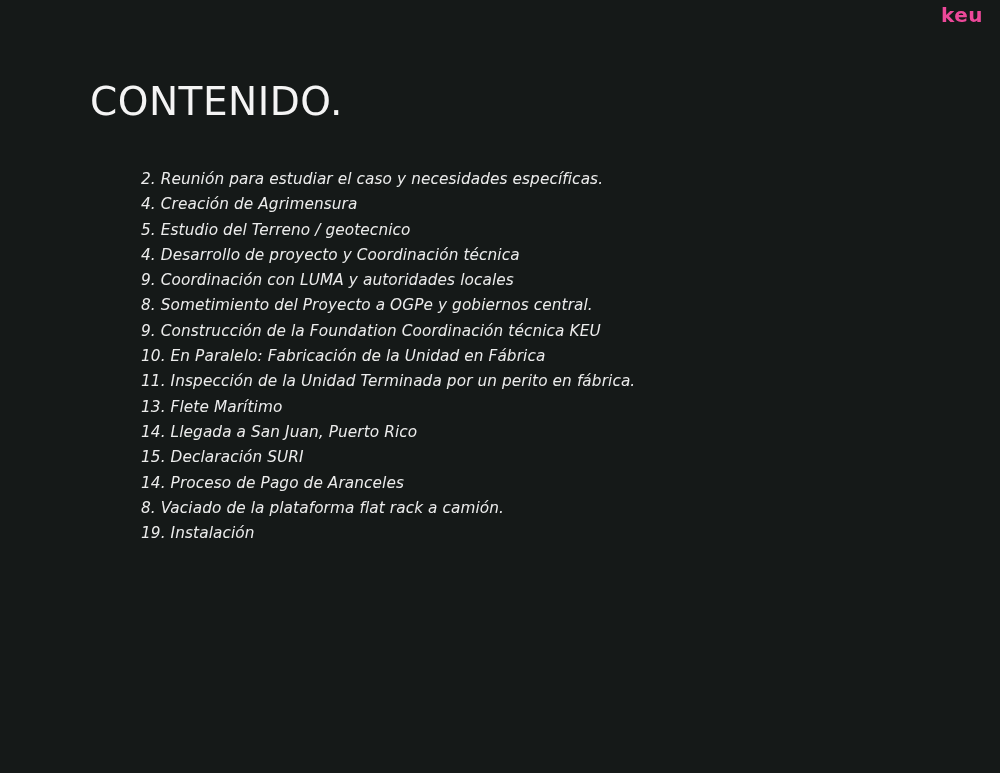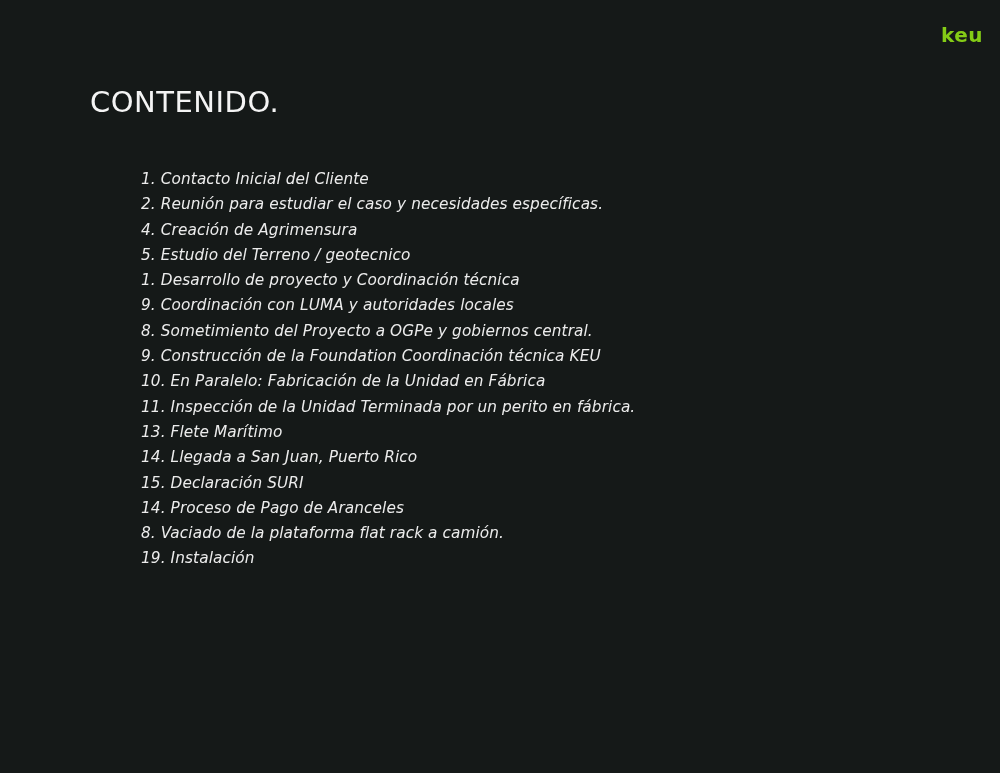--- a/index.html
+++ b/index.html
@@ -10,35 +10,35 @@
       width: 1000px;
       height: 773px;
       background: #151918;
       position: relative;
       overflow: hidden;
       color: #f2f2f2;
       font-family: "DejaVu Sans", "Liberation Sans", sans-serif;
     }
     .logo {
       position: absolute;
-      top: 24px;
+      top: 4px;
       left: 941px;
       font-family: "DejaVu Sans", sans-serif;
       font-weight: bold;
       font-size: 20px;
       letter-spacing: 0.5px;
-      color: #84cc16;
+      color: #ec4899;
       line-height: 22px;
     }
     .title {
       position: absolute;
       top: 84px;
       left: 90px;
       font-family: "DejaVu Sans", sans-serif;
-      font-size: 29px;
+      font-size: 39px;
       font-weight: normal;
       letter-spacing: 0.5px;
       color: #f4f4f4;
       margin: 0;
       line-height: 36px;
     }
     .toc {
       position: absolute;
       top: 167px;
       left: 141px;
@@ -58,25 +58,24 @@
     }
   </style>
 </head>
 <body>
 
 <div class="logo">keu</div>
 
 <h1 class="title">CONTENIDO.</h1>
 
 <ul class="toc">
-  <li>1. Contacto Inicial del Cliente</li>
   <li>2. Reunión para estudiar el caso y necesidades específicas.</li>
   <li>4. Creación de Agrimensura</li>
   <li>5. Estudio del Terreno / geotecnico</li>
-  <li>1. Desarrollo de proyecto y Coordinación técnica</li>
+  <li>4. Desarrollo de proyecto y Coordinación técnica</li>
   <li>9. Coordinación con LUMA y autoridades locales</li>
   <li>8. Sometimiento del Proyecto a OGPe y gobiernos central.</li>
   <li>9. Construcción de la Foundation Coordinación técnica KEU</li>
   <li>10. En Paralelo: Fabricación de la Unidad en Fábrica</li>
   <li>11. Inspección de la Unidad Terminada por un perito en fábrica.</li>
   <li>13. Flete Marítimo</li>
   <li>14. Llegada a San Juan, Puerto Rico</li>
   <li>15. Declaración SURI</li>
   <li>14. Proceso de Pago de Aranceles</li>
   <li>8. Vaciado de la plataforma flat rack a camión.</li>

